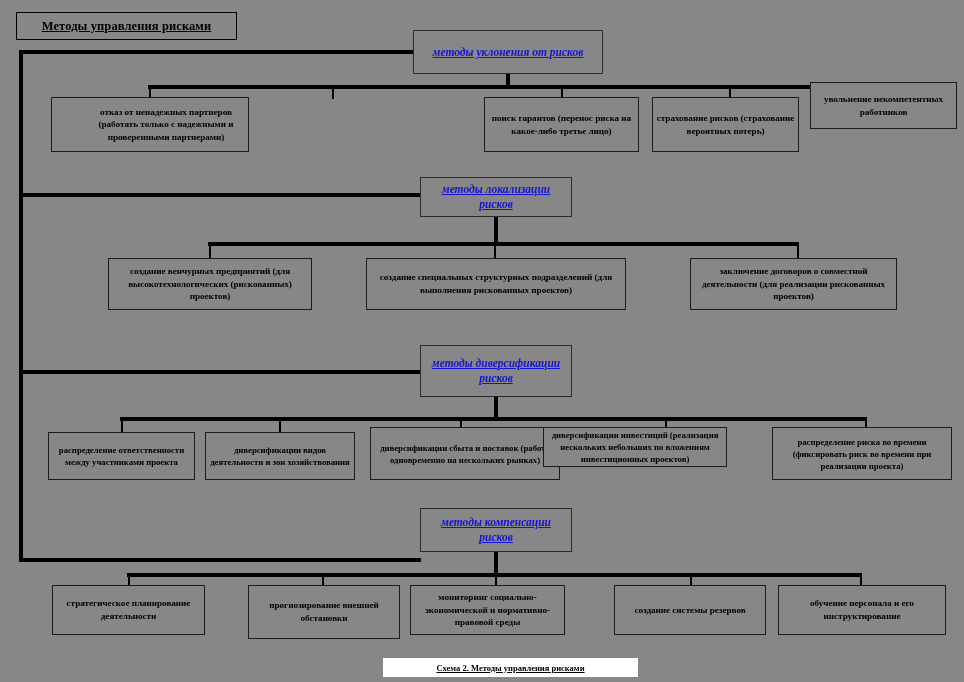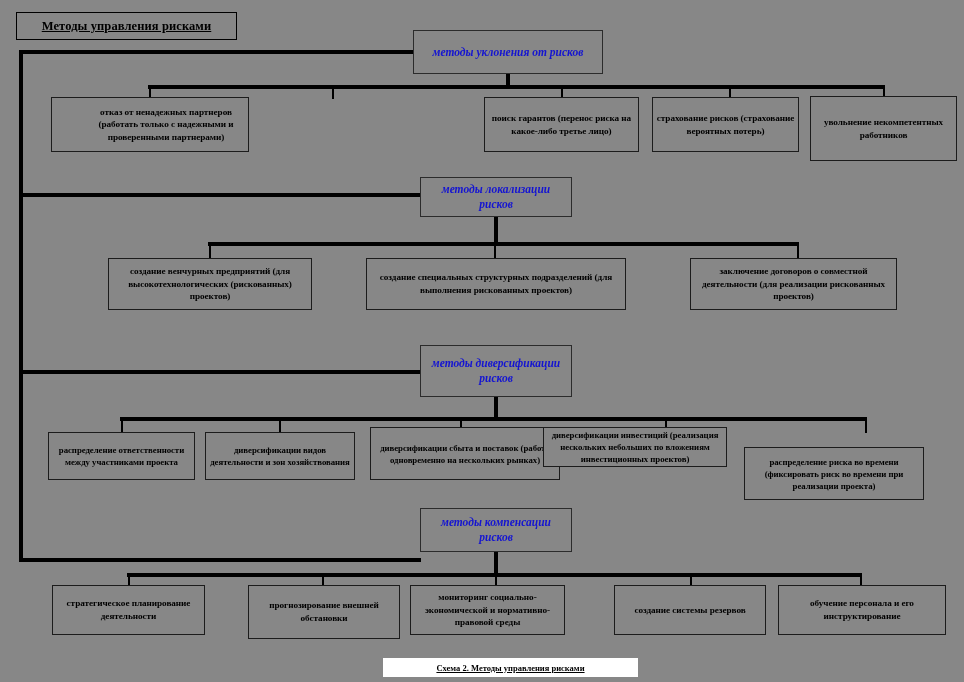--- a/index.html
+++ b/index.html
@@ -45,20 +45,21 @@
     line-height:14px;
   }
 
   
   .cat{ border:1px solid #2b2b2b; }
   .cat .txt{
     font-weight:bold;
     font-style:italic;
     font-size:11.5px;
     color:#1414d2;
+    text-decoration:underline;
     line-height:15px;
   }
 
   
   .leaf{ border:1px solid #1c1c1c; }
   .leaf .txt{
     font-weight:bold;
     font-size:9.2px;
     color:#000;
     line-height:12.6px;
@@ -118,21 +119,21 @@
 
   <div class="node leaf" style="left:51px;top:97px;width:198px;height:55px;padding-left:32px;">
     <span class="txt">отказ от ненадежных  партнеров (работать только  с надежными и проверенными партнерами)</span>
   </div>
   <div class="node leaf" style="left:484px;top:97px;width:155px;height:55px;">
     <span class="txt">поиск гарантов (перенос риска на какое-либо третье лицо)</span>
   </div>
   <div class="node leaf" style="left:652px;top:97px;width:147px;height:55px;">
     <span class="txt">страхование рисков (страхование  вероятных потерь)</span>
   </div>
-  <div class="node leaf" style="left:810px;top:96px;width:147px;height:65px;">
+  <div class="node leaf" style="left:810px;top:82px;width:147px;height:47px;">
     <span class="txt">увольнение некомпетентных работников</span>
   </div>
 
   <div class="ln h" style="left:19px;top:193px;width:402px;height:4px;"></div>
 
   <div class="node cat" style="left:420px;top:177px;width:152px;height:40px;">
     <span class="txt">методы локализации рисков</span>
   </div>
 
   <div class="ln v" style="left:494px;top:217px;width:4px;height:28px;"></div>
@@ -172,21 +173,21 @@
   </div>
   <div class="node leaf tight" style="left:205px;top:432px;width:150px;height:48px;">
     <span class="txt">диверсификации видов деятельности и зон хозяйствования</span>
   </div>
   <div class="node leaf tight" style="left:370px;top:427px;width:190px;height:53px;">
     <span class="txt">диверсификации сбыта и поставок  (работа одновременно на нескольких  рынках)</span>
   </div>
   <div class="node leaf tight" style="left:543px;top:427px;width:184px;height:40px;">
     <span class="txt">диверсификации инвестиций (реализация нескольких небольших по вложениям инвестиционных проектов)</span>
   </div>
-  <div class="node leaf tight" style="left:744px;top:427px;width:180px;height:53px;margin-top:20px;">
+  <div class="node leaf tight" style="left:772px;top:427px;width:180px;height:53px;">
     <span class="txt">распределение риска во времени (фиксировать риск во времени при реализации проекта)</span>
   </div>
 
   <div class="ln h" style="left:19px;top:558px;width:402px;height:4px;"></div>
 
   <div class="node cat" style="left:420px;top:508px;width:152px;height:44px;">
     <span class="txt">методы компенсации рисков</span>
   </div>
 
   <div class="ln v" style="left:494px;top:552px;width:4px;height:24px;"></div>

